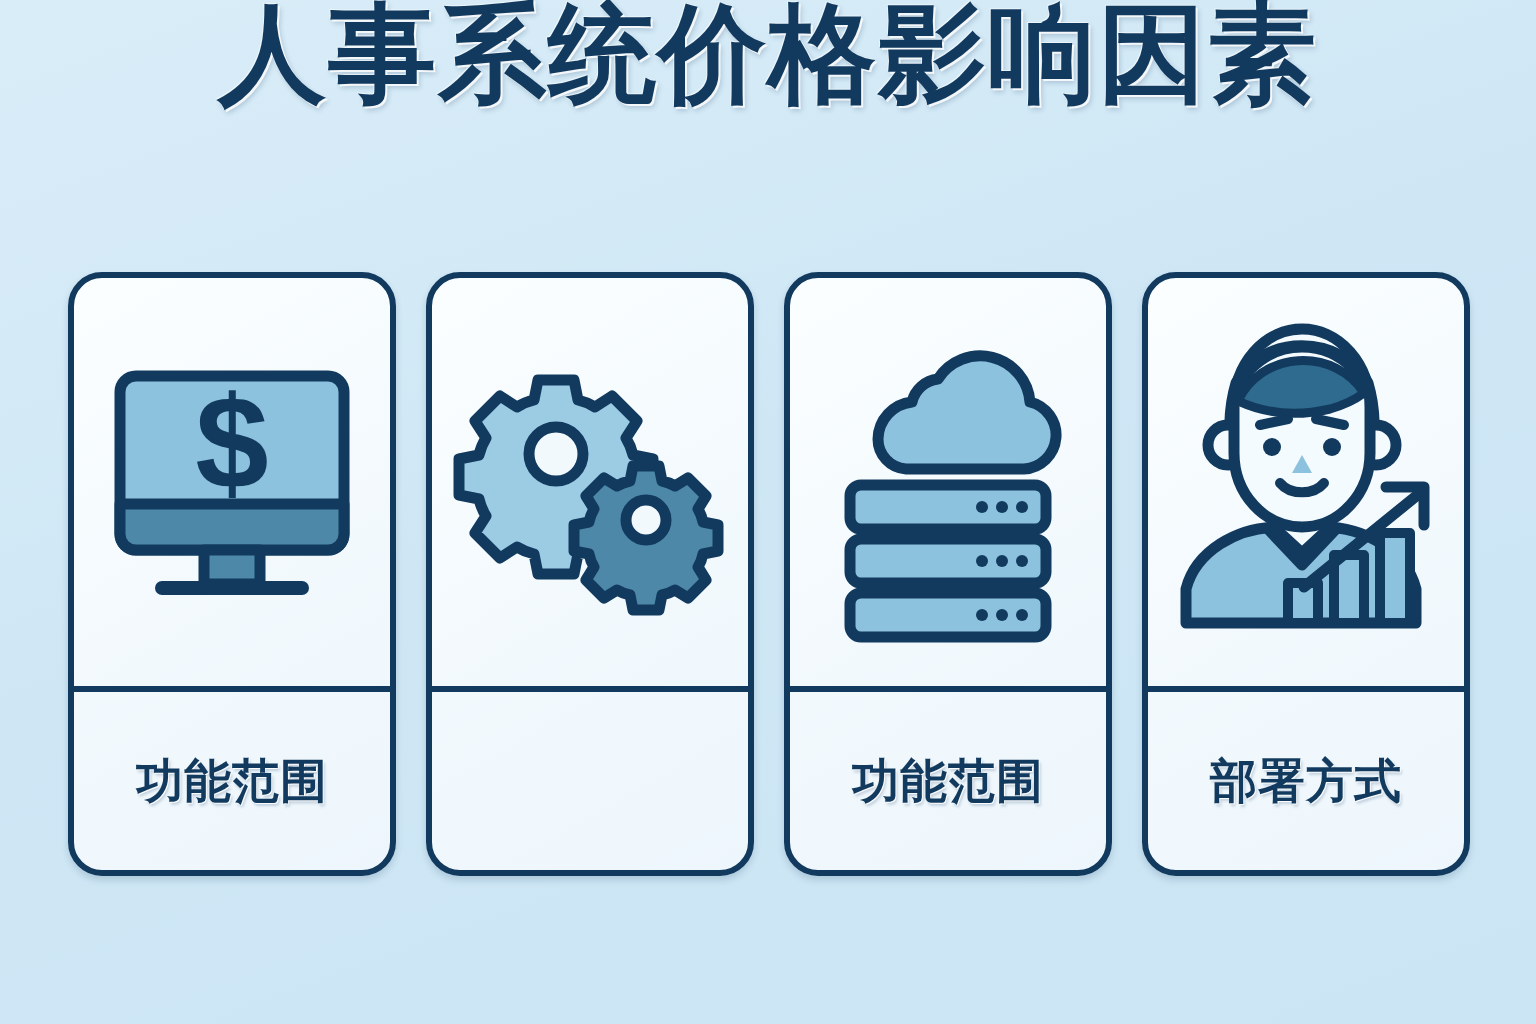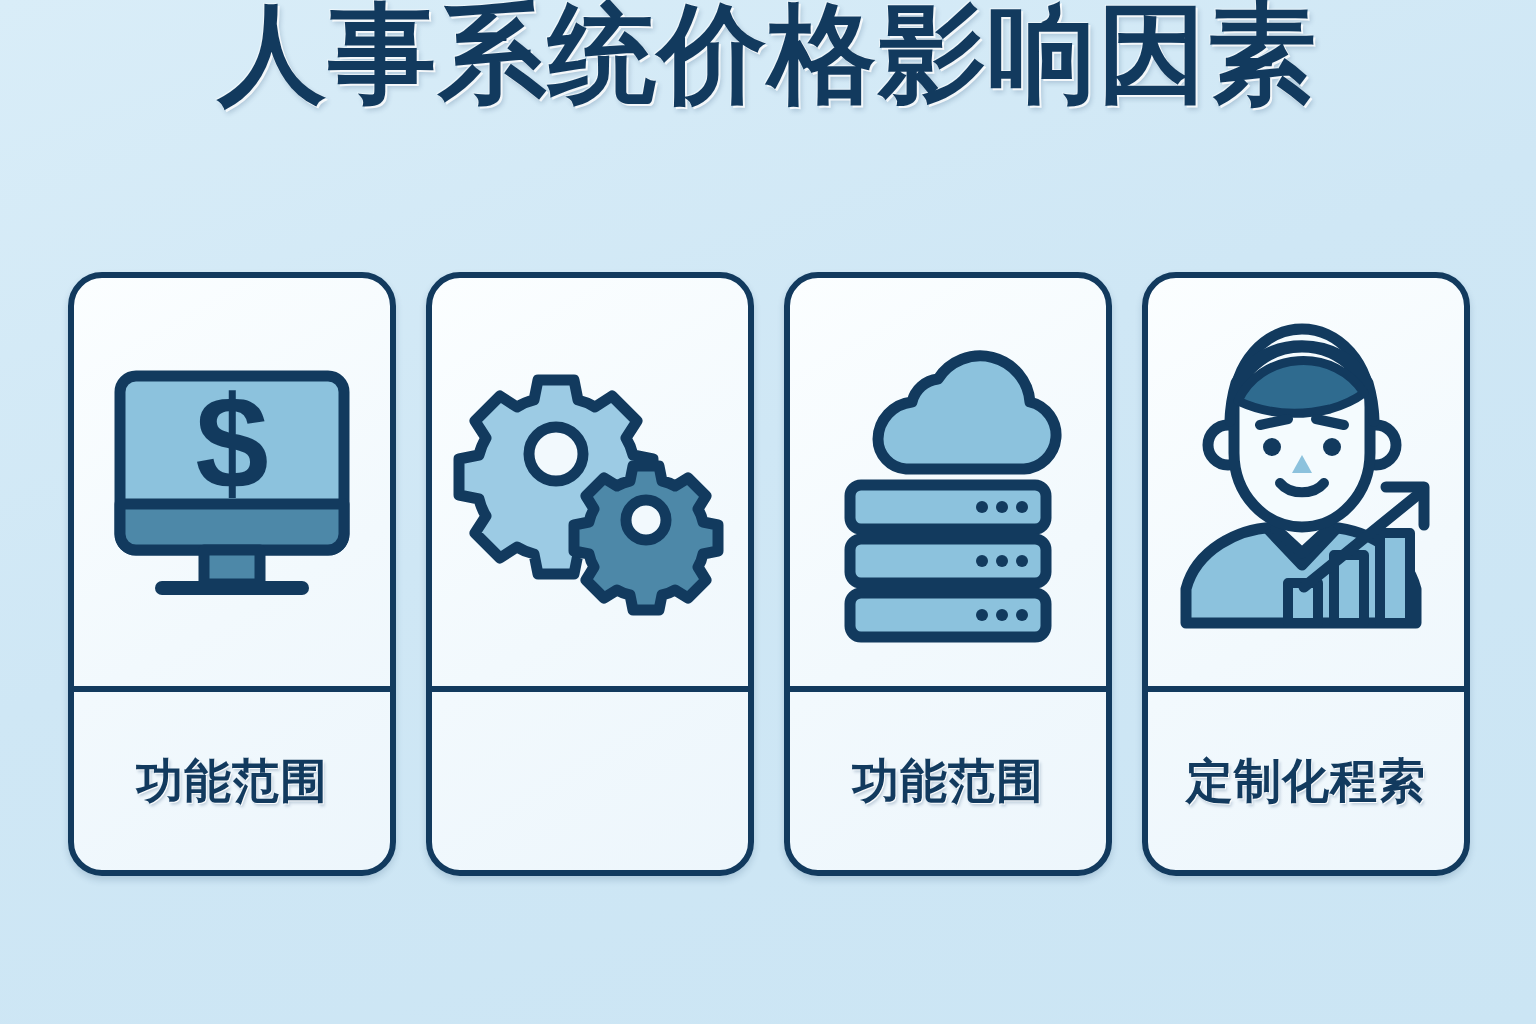--- a/index.html
+++ b/index.html
@@ -190,17 +190,17 @@
           <rect x="116" y="246" width="30" height="40" fill="#8cc2dd" stroke="#123a5e" stroke-width="10" stroke-linejoin="round"></rect>
           <rect x="162" y="218" width="30" height="68" fill="#8cc2dd" stroke="#123a5e" stroke-width="10" stroke-linejoin="round"></rect>
           <rect x="208" y="196" width="30" height="90" fill="#8cc2dd" stroke="#123a5e" stroke-width="10" stroke-linejoin="round"></rect>
 
           <path d="M132 250 L248 156" fill="none" stroke="#123a5e" stroke-width="11" stroke-linecap="round"></path>
           <path d="M214 150 h38 v38" fill="none" stroke="#123a5e" stroke-width="11" stroke-linecap="round" stroke-linejoin="round"></path>
         </svg>
       </span>
     </div>
     <div class="card-label">
-      <div class="label-text">定制化程索</div>
+      <div class="label-text">部署方式</div>
     </div>
   </div>
 
 </div>
 
 </body></html>

